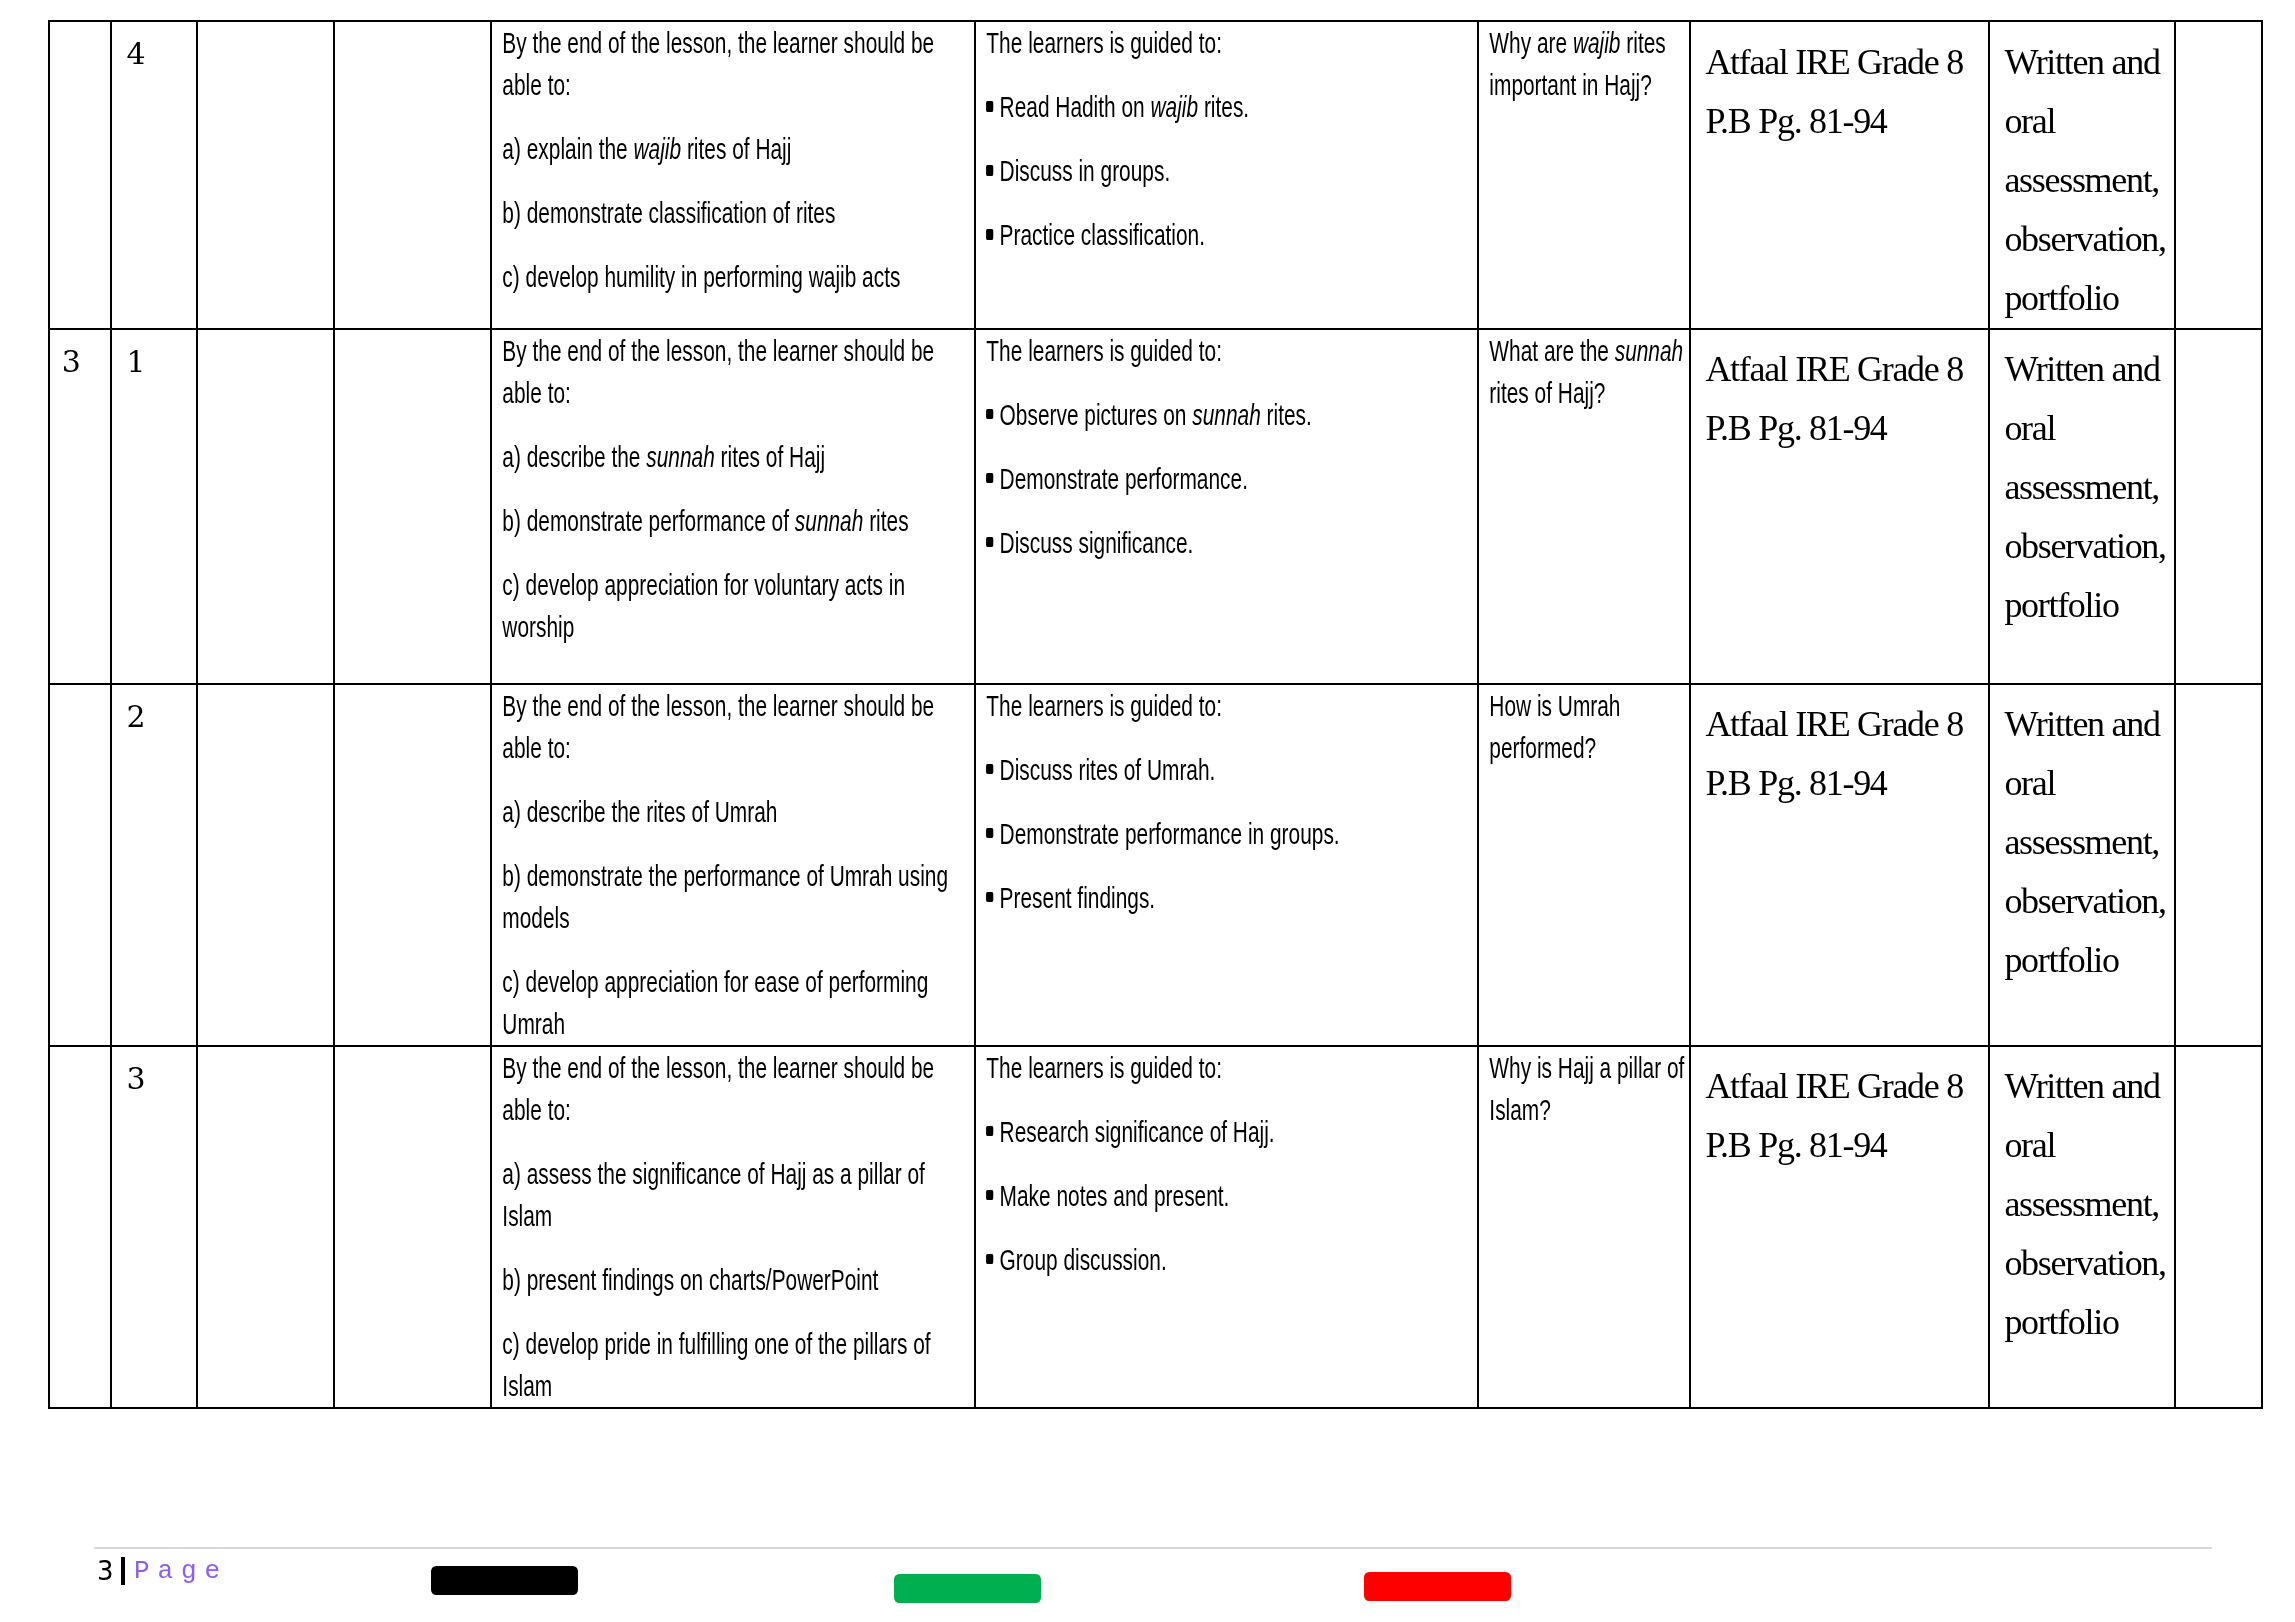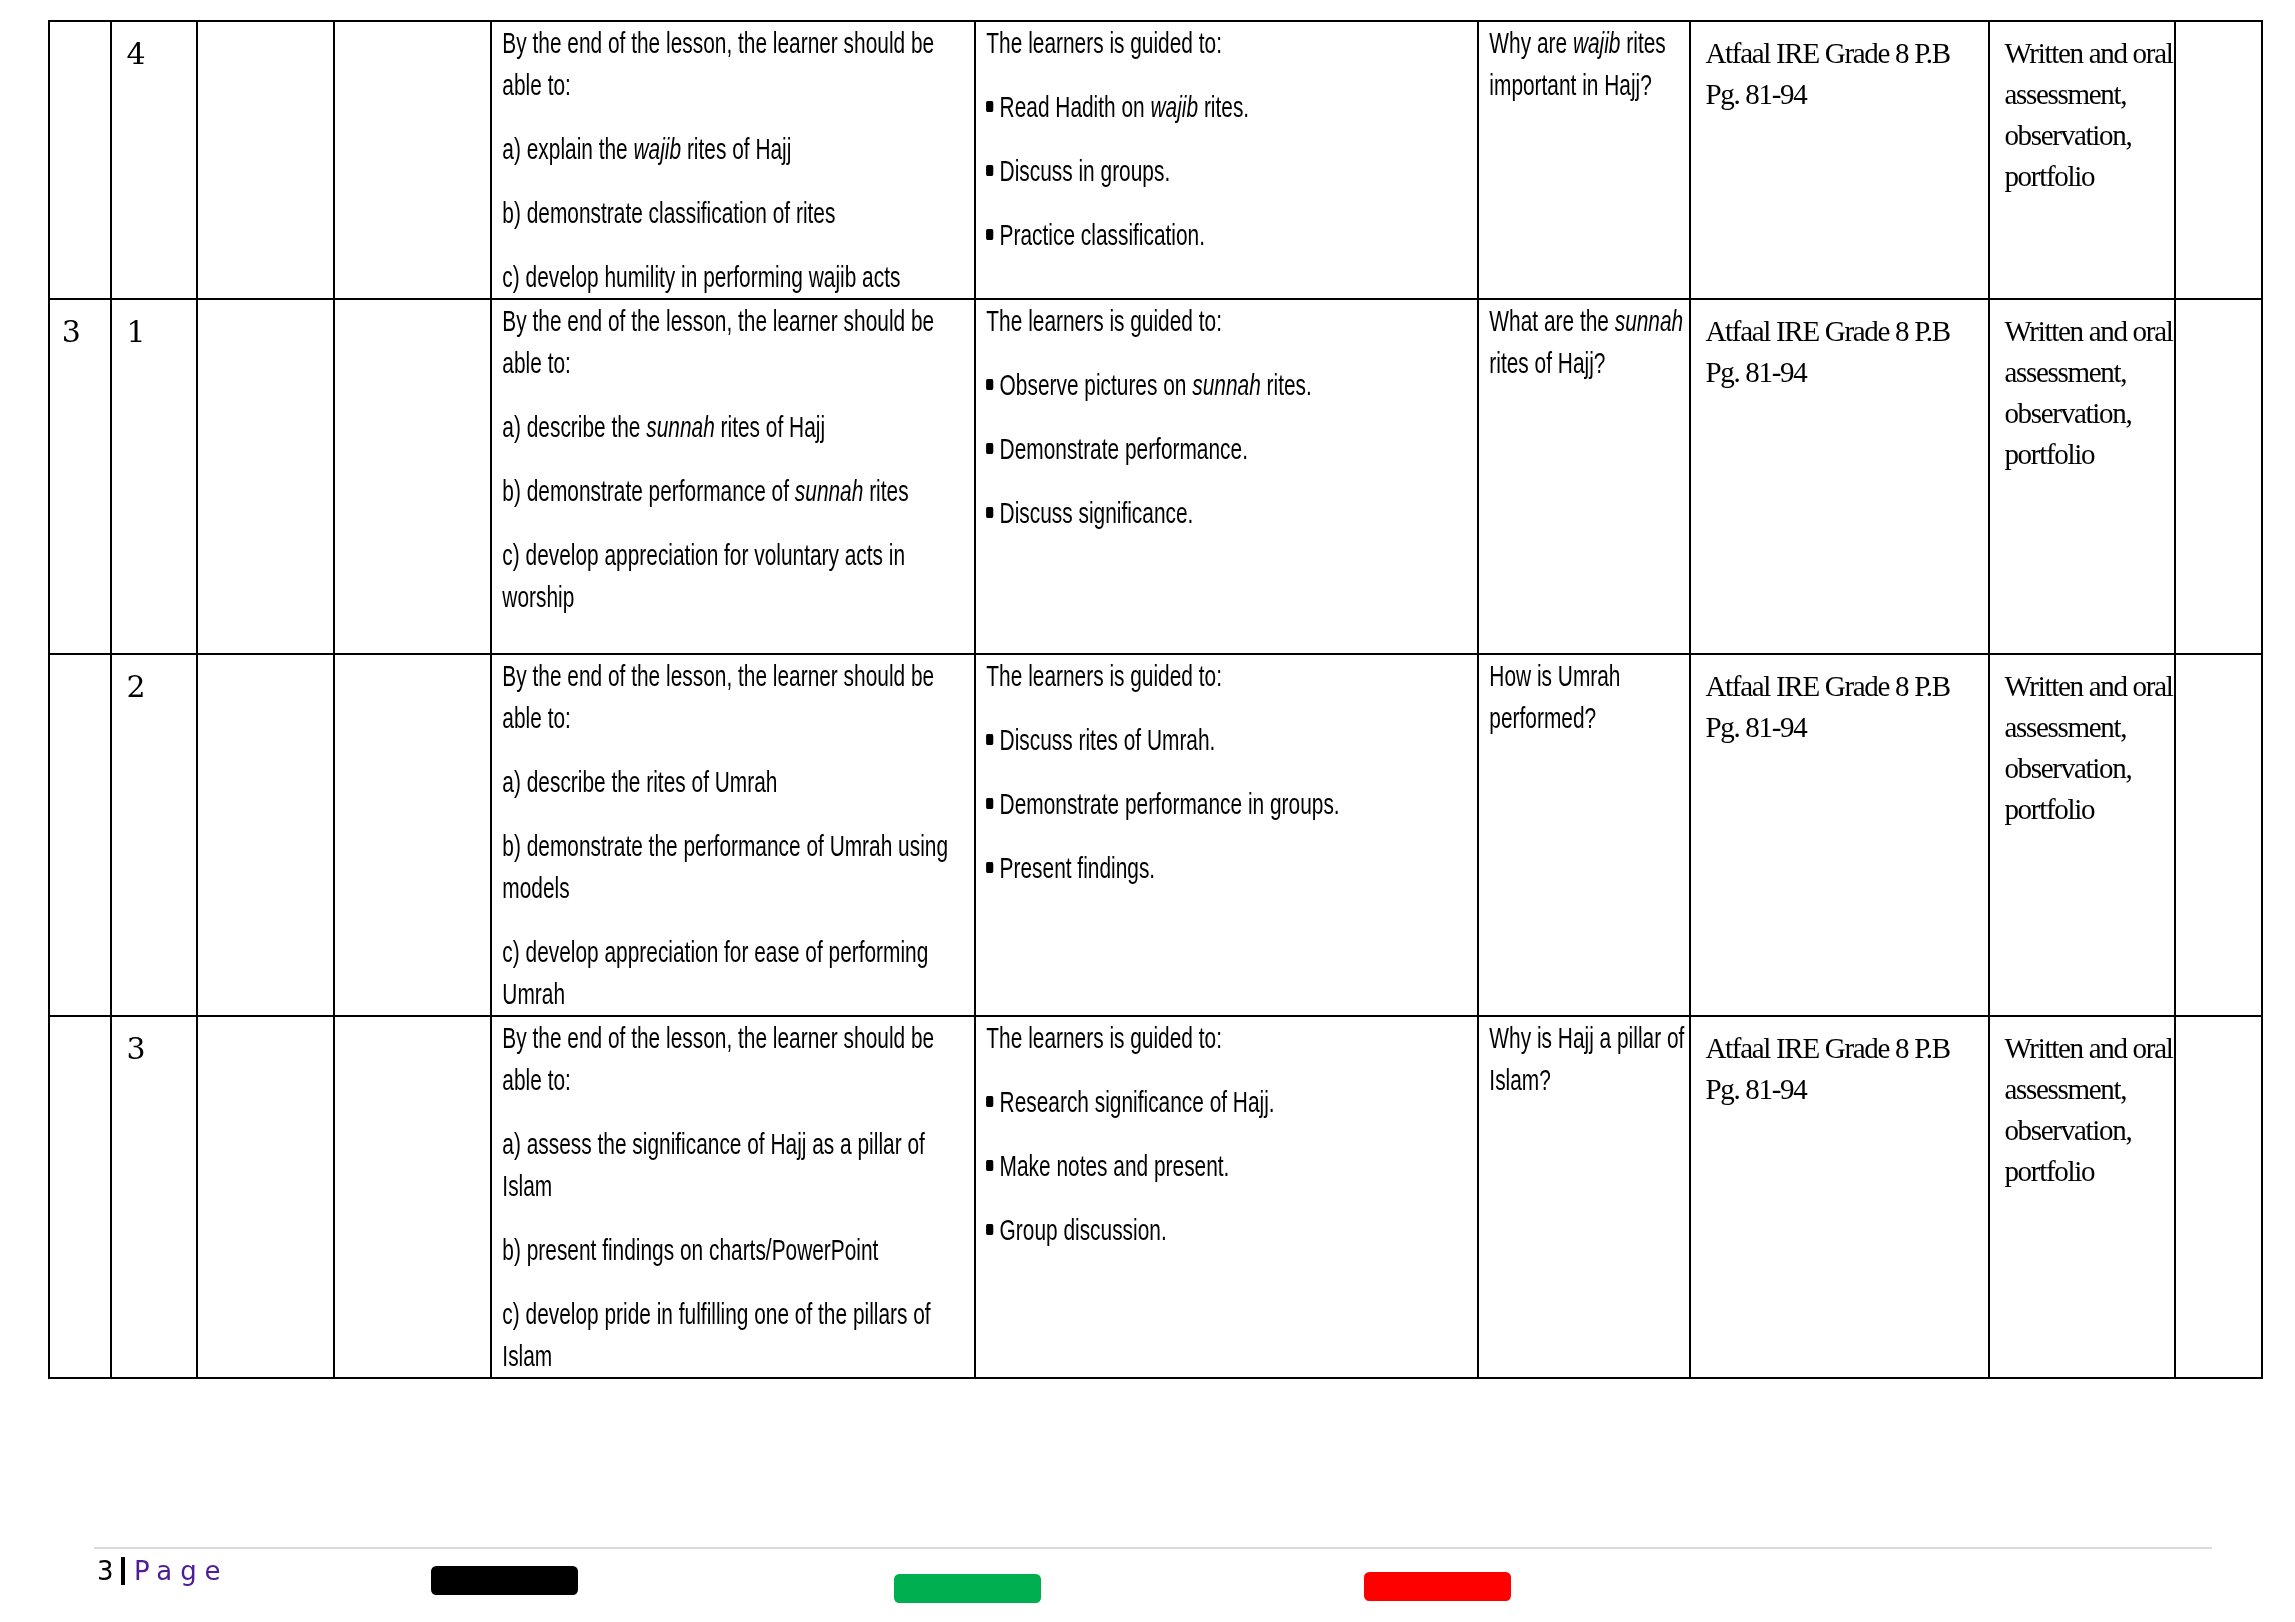--- a/index.html
+++ b/index.html
@@ -26,34 +26,34 @@
   }
   .cond p { margin: 0; }
   .cond .gap { height: 22px; }
   .cond em { font-style: italic; }
   .bullet { display: flex; align-items: baseline; }
   .bullet .dot {
     display: inline-block; width: 9.2px; height: 10.5px; background: #000;
     border-radius: 2px; margin-right: 9.2px; position: relative; top: -5.2px;
   }
   .serif {
-    font-family: "Liberation Serif", serif; font-size: 29px; line-height: 41px;
+    font-family: "Liberation Serif", serif; font-size: 36px; line-height: 59px;
     color: #000; letter-spacing: -1.3px; padding: 10.5px 0 0 14.4px;
   }
   .kq .cond { padding-left: 14.4px; }
   .footer-rule {
     position: absolute; left: 94px; top: 1547px; width: 2118px; height: 2px; background: #d9d9d9;
   }
   .page-num {
     position: absolute; left: 97px; top: 1556px;
     font-family: "DejaVu Sans", sans-serif; font-size: 26px; color: #000;
     display: flex; align-items: center;
   }
   .page-num .bar { display: inline-block; width: 3.3px; height: 27.5px; background: #000; margin: 0 9.2px 0 7.9px; }
-  .page-num .word { color: #4c1d95; letter-spacing: 7.9px; }
+  .page-num .word { color: #8b5cf6; letter-spacing: 7.9px; font-family: Liberation Mono, monospace; }
   .swatch { position: absolute; height: 29px; width: 147px; border-radius: 5.2px; }
 </style>
 </head>
 <body>
 
 <div class="page">
   <table class="scheme">
     <colgroup>
       <col style="width:62px">
         <col style="width:86px">

